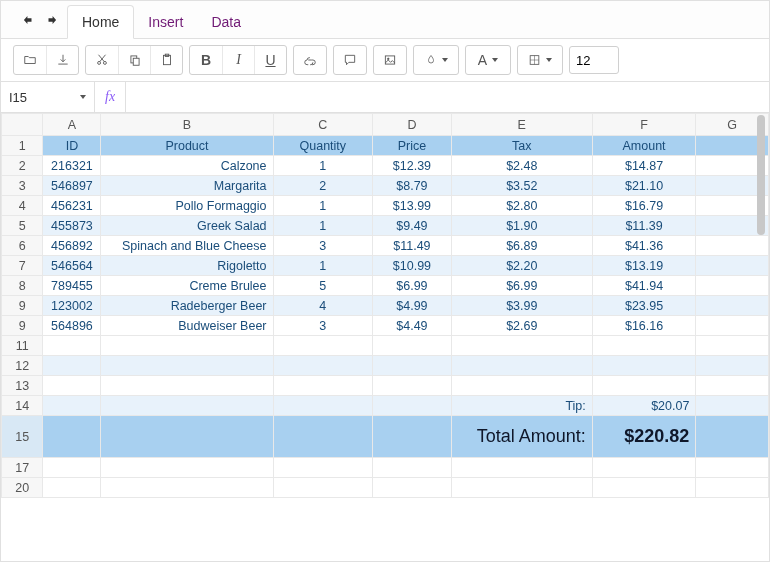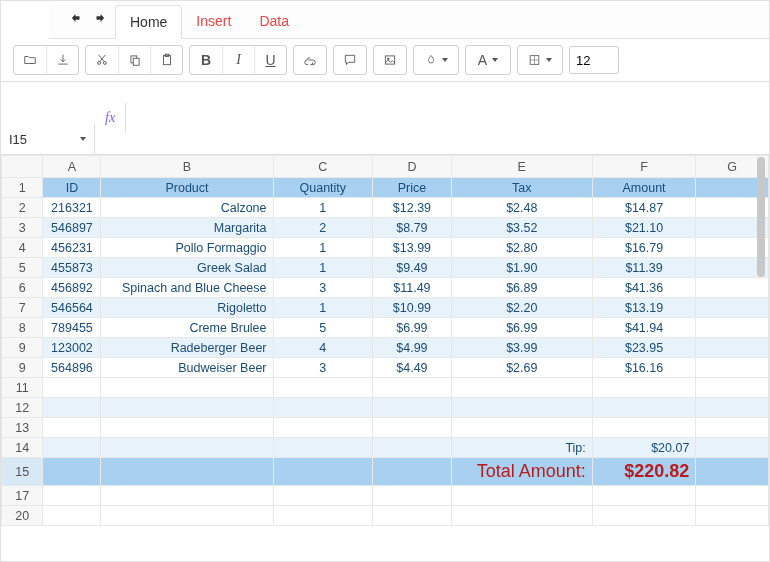--- a/index.html
+++ b/index.html
@@ -1,37 +1,37 @@
 <!DOCTYPE html>
 <html><head>
 <meta charset="utf-8">
 <style>
   * { box-sizing: border-box; margin: 0; padding: 0; }
   body { font-family: -apple-system, BlinkMacSystemFont, "Segoe UI", Arial, sans-serif; font-size: 13px; color: #333; background: #fff; width: 770px; height: 562px; overflow: hidden; border: 1px solid #e0e0e0; }
   
   
-  .tabbar { display: flex; align-items: flex-start; padding: 4px 12px 0; border-bottom: 1px solid #e0e0e0; background: #fdfdfd; margin-left: 48px; }
+  .tabbar { display: flex; align-items: center; padding: 4px 12px 0; border-bottom: 1px solid #e0e0e0; background: #fdfdfd; }
   .history { display: flex; gap: 10px; padding: 6px 8px; }
   .history svg { width: 14px; height: 14px; fill: #333; }
-  .tab { padding: 8px 14px; font-size: 14px; color: #ef4444; cursor: pointer; }
+  .tab { padding: 8px 14px; font-size: 14px; color: #701a75; cursor: pointer; }
   .tab.active { color: #333; border: 1px solid #e0e0e0; border-bottom: 1px solid #fff; border-radius: 4px 4px 0 0; background: #fff; margin-bottom: -1px; }
 
   
   .toolbar { display: flex; align-items: center; gap: 6px; padding: 6px 12px; border-bottom: 1px solid #e0e0e0; flex-wrap: wrap; }
   .tgroup { display: flex; align-items: center; border: 1px solid #d0d0d0; border-radius: 3px; background: #fff; }
   .tbtn { width: 32px; height: 28px; display: flex; align-items: center; justify-content: center; cursor: pointer; color: #555; }
   .tbtn + .tbtn { border-left: 1px solid #e8e8e8; }
   .tbtn svg { width: 14px; height: 14px; fill: currentColor; stroke: currentColor; }
   .tbtn.wider { width: 44px; gap: 2px; }
   .caret { width: 0; height: 0; border-left: 3px solid transparent; border-right: 3px solid transparent; border-top: 4px solid #555; margin-left: 3px; }
   .fontsize { width: 50px; height: 28px; border: 1px solid #d0d0d0; border-radius: 3px; padding: 0 6px; font-size: 13px; }
 
   
   .fbar { display: flex; align-items: center; border-bottom: 1px solid #e0e0e0; }
-  .cellname { width: 94px; height: 30px; border-right: 1px solid #e0e0e0; display: flex; align-items: center; padding: 0 8px; font-size: 13px; justify-content: space-between; margin-top: 42px; }
+  .cellname { width: 94px; height: 30px; border-right: 1px solid #e0e0e0; display: flex; align-items: center; padding: 0 8px; font-size: 13px; justify-content: space-between; }
   .fx { padding: 0 10px; font-family: "Times New Roman", serif; font-style: italic; font-size: 14px; color: #8b5cf6; border-right: 1px solid #e0e0e0; height: 30px; display: flex; align-items: center; }
   .formula-input { flex: 1; height: 30px; border: none; padding: 0 8px; font-size: 13px; outline: none; }
 
   
   .gridwrap { position: relative; height: calc(562px - 132px); overflow: auto; }
   table.sheet { border-collapse: collapse; width: 100%; table-layout: fixed; }
   .sheet th, .sheet td { border: 1px solid #e8e8e8; height: 20px; padding: 0 6px; font-size: 12.5px; white-space: nowrap; overflow: hidden; }
   .sheet thead th { background: #f7f7f7; color: #555; font-weight: 400; text-align: center; height: 22px; }
   .sheet .rowhdr { background: #f7f7f7; color: #555; text-align: center; width: 40px; font-weight: 400; }
   .sheet thead th.corner { width: 40px; }
@@ -45,21 +45,21 @@
   .colG { width: 70px; }
 
   .hdr-row td { background: #a8d0f0; color: #1a4d7a; font-weight: 400; text-align: center; }
   .data-row td { color: #1a4d7a; }
   .data-row.even td { background: #e8f2fb; }
   .data-row td.num { text-align: center; }
   .data-row td.center { text-align: center; }
   .data-row td.left { text-align: right; }
   .striped.even td { background: #e8f2fb; }
   .tip-row td { background: #e8f2fb; color: #1a4d7a; font-weight: 400; text-align: right; }
-  .total-row td { background: #a8d0f0; color: #b91c1c; font-weight: 700; font-size: 18px; text-align: right; height: 28px; vertical-align: middle; }
+  .total-row td { background: #a8d0f0; color: #0f172a; font-weight: 700; font-size: 18px; text-align: right; height: 42px; vertical-align: middle; }
   .total-row .label { font-weight: 400; }
   .rowhdr.sel { background: #d8e8f5; }
   
   .vscroll { position: absolute; right: 2px; top: 0; width: 10px; height: 100%; }
   .vthumb { width: 8px; background: #c8c8c8; border-radius: 4px; position: absolute; top: 2px; height: 120px; }
 </style>
 </head>
 <body>
 
 <div class="tabbar">

